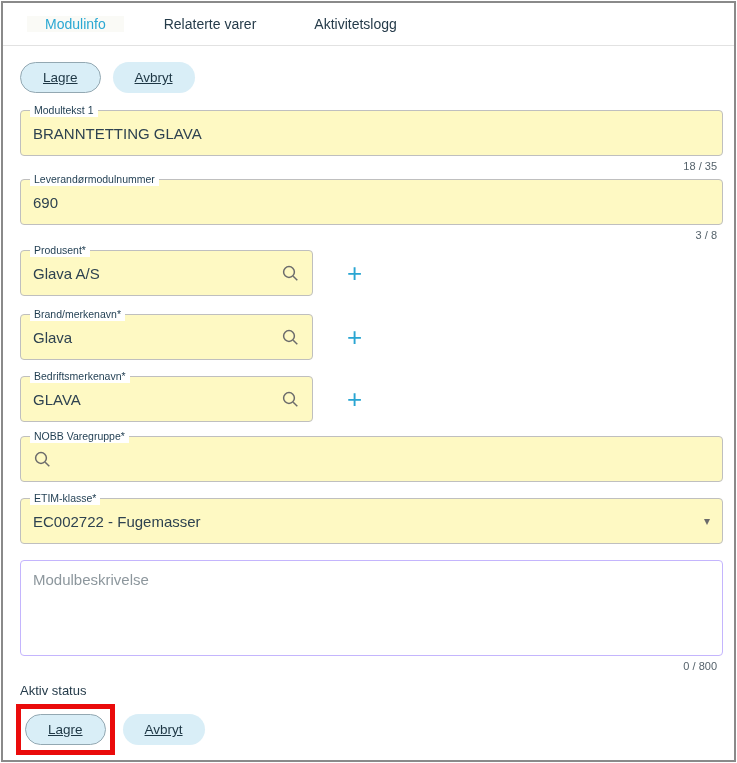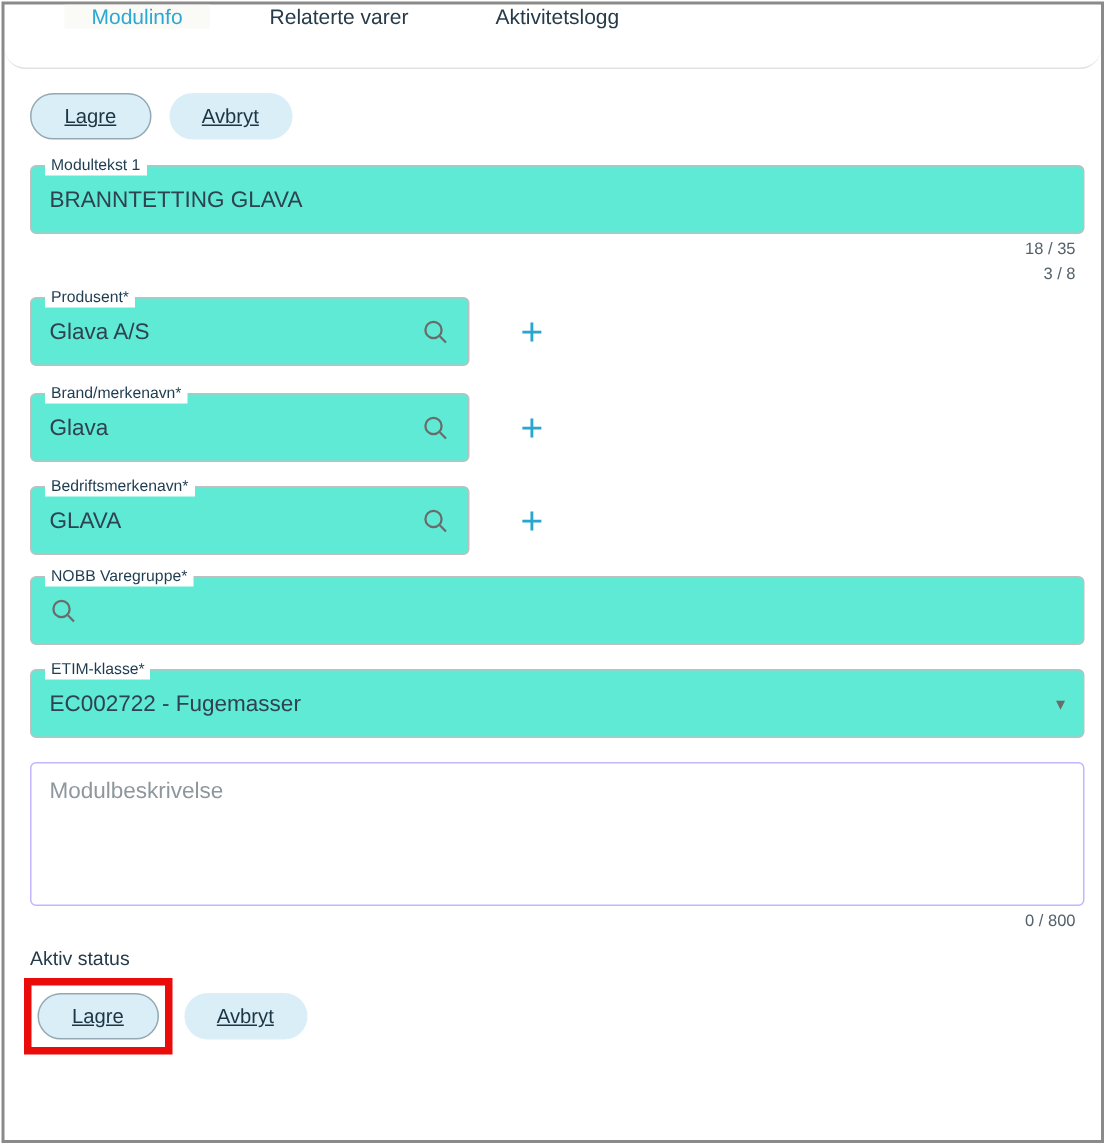--- a/index.html
+++ b/index.html
@@ -5,38 +5,38 @@
   * { box-sizing: border-box; margin: 0; padding: 0; }
   html, body { width: 737px; height: 763px; background: #fff; }
   body { font-family: "Liberation Sans", "DejaVu Sans", sans-serif; position: relative; }
   .frame {
     position: absolute; left: 1px; top: 1px; width: 735px; height: 761px;
     border: 2px solid #8a8a8a; background: #ffffff; overflow: hidden;
   }
   .content { padding: 0 17px; }
 
   
-  .tabbar { display: flex; align-items: flex-start; border-bottom: 1px solid #e2e2e2; padding-left: 40px; height: 43px; border-radius: 14px; }
+  .tabbar { display: flex; align-items: center; border-bottom: 1px solid #e2e2e2; padding-left: 24px; height: 43px; }
   .tab { display: flex; align-items: center; padding: 0 18px; margin-right: 22px;
          font-size: 14px; color: #253b4a; cursor: pointer; }
   .tab.active { color: #2ba8d3; background: #fafaf6; }
 
   
   .btnrow { display: flex; gap: 12px; margin: 16px 0 0 17px; }
   .pill {
     background: #d9eef7; color: #1d3644; border: none; border-radius: 16px;
     height: 31px; padding: 0 22px; font-size: 13.5px;
     font-family: "Liberation Sans", sans-serif; cursor: pointer; text-decoration: underline;
   }
   .pill.bordered { border: 1px solid #93a8b2; }
 
   
   .field {
     position: relative; border: 1px solid #bfbfbf; border-radius: 4px;
-    height: 46px; background: #5eead4; display: flex; align-items: center; padding: 0 12px;
+    height: 46px; background: #fef9c3; display: flex; align-items: center; padding: 0 12px;
   }
   .field .flabel {
     position: absolute; top: -7px; left: 9px; background: #fff; padding: 0 4px;
     font-size: 10.5px; color: #1e3c50; line-height: 13px; white-space: nowrap;
   }
   .field input {
     border: none; outline: none; flex: 1; font-size: 15px; color: #2e4250;
     font-family: "Liberation Sans", sans-serif; background: transparent; min-width: 0;
   }
   .field .endicon { flex: 0 0 auto; display: flex; align-items: center; cursor: pointer; }
@@ -101,20 +101,24 @@
   </div>
 
   <div class="content">
 
     <div class="field full mt17">
       <span class="flabel">Modultekst 1</span>
       <input type="text" value="BRANNTETTING GLAVA" style="">
     </div>
     <div class="counter">18 / 35</div>
 
+    <div class="field full mt6">
+      <span class="flabel">Leverandørmodulnummer</span>
+      <input type="text" value="690" style="">
+    </div>
     <div class="counter">3 / 8</div>
 
     <div class="lookup-row mt8">
       <div class="field narrow">
         <span class="flabel">Produsent*</span>
         <input type="text" value="Glava A/S" style="">
         <span class="endicon">
           <svg width="19" height="19" viewBox="0 0 19 19">
             <circle cx="8" cy="8" r="5.4" fill="none" stroke="#6b6b6b" stroke-width="1.5"></circle>
             <line x1="12.2" y1="12.2" x2="16.3" y2="16.3" stroke="#6b6b6b" stroke-width="1.5"></line>

